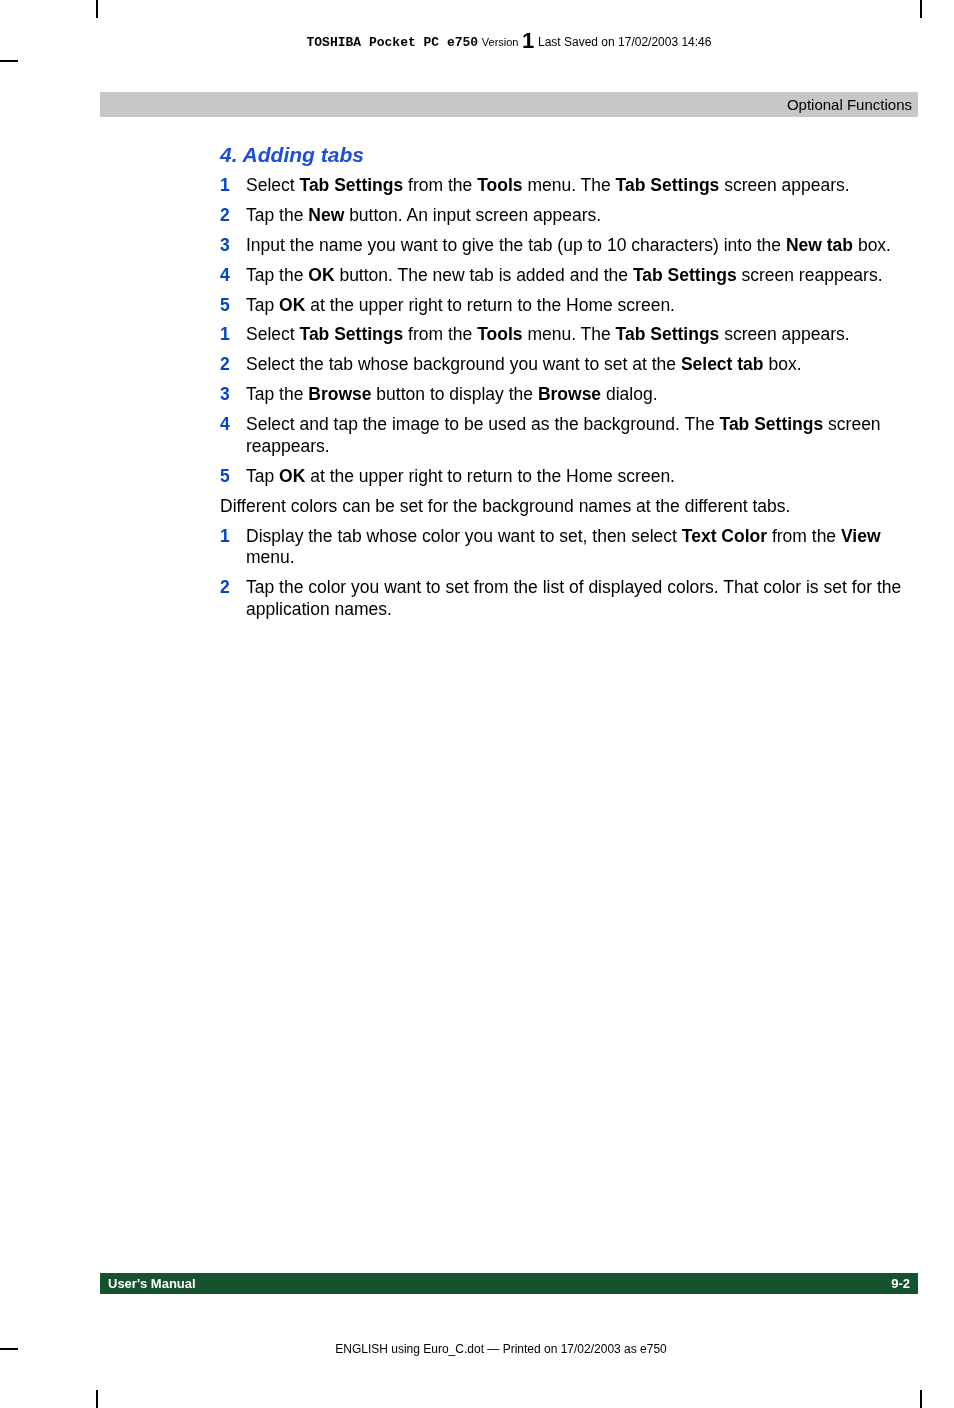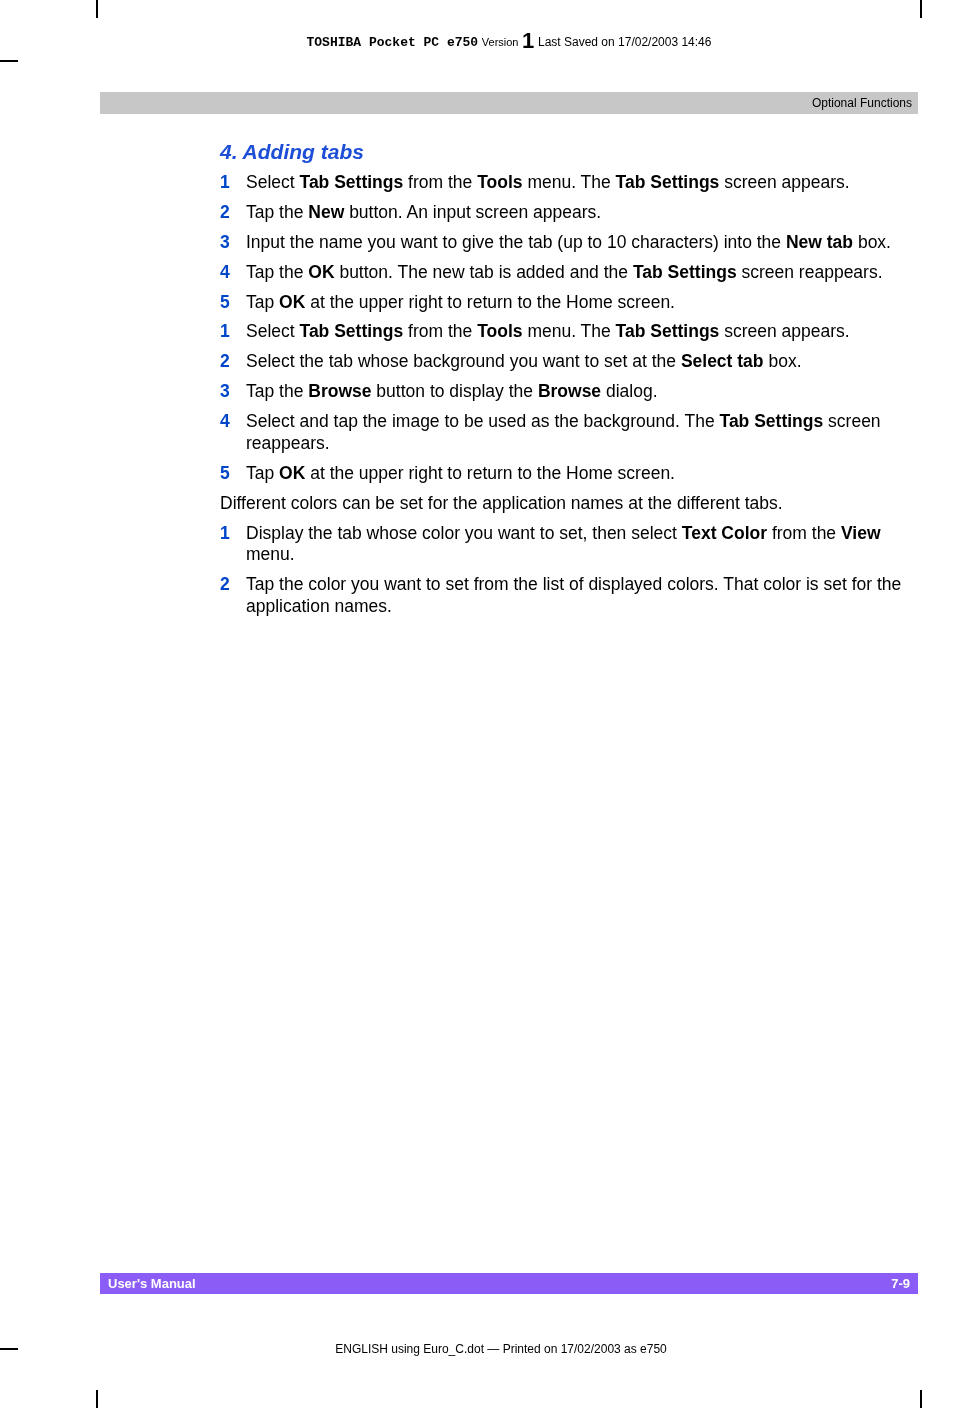--- a/index.html
+++ b/index.html
@@ -33,21 +33,21 @@
     margin-bottom: 40px;
   }
   .header-line .bold { font-weight: bold; font-family: Liberation Mono, monospace; }
   .header-line .ver { font-size: 11px; }
   .header-line .big1 { font-weight: bold; font-size: 22px; position: relative; top: 2px; }
   .header-line .saved { font-size: 12px; margin-top: 45px; }
 
   .gray-bar {
     background: #c7c7c7;
     color: #000;
-    font-size: 12px;
+    font-size: 15px;
     text-align: right;
     padding: 4px 6px 4px 0;
     margin-bottom: 26px;
   }
 
   .content { padding-left: 120px; padding-right: 10px; }
 
   .sect-title {
     color: #1d4ed8;
     font-style: italic;
@@ -79,21 +79,21 @@
     min-width: 26px;
     flex-shrink: 0;
   }
   ol.steps li .txt { flex: 1; }
   b { font-weight: bold; }
 
   .footer-bar {
     position: absolute;
     left: 0; right: 0;
     bottom: 92px;
-    background: #8b5cf6;
+    background: #14532d;
     color: #fff;
     font-size: 13px;
     padding: 3px 8px;
     display: flex;
     justify-content: space-between;
     font-weight: bold;
   }
 
   .print-line {
     position: absolute;
@@ -166,33 +166,33 @@
         </li>
         <li>
           <span class="num">4</span>
           <span class="txt">Select and tap the image to be used as the background. The <b>Tab Settings</b> screen reappears.</span>
         </li>
         <li>
           <span class="num">5</span>
           <span class="txt">Tap <b>OK</b> at the upper right to return to the Home screen.</span>
         </li>
       </ol>
-      <div class="body-text">Different colors can be set for the application names at the different tabs.</div>
+      <div class="body-text">Different colors can be set for the background names at the different tabs.</div>
       <ol class="steps">
         <li>
           <span class="num">1</span>
           <span class="txt">Display the tab whose color you want to set, then select <b>Text Color</b> from the <b>View</b> menu.</span>
         </li>
         <li>
           <span class="num">2</span>
           <span class="txt">Tap the color you want to set from the list of displayed colors. That color is set for the application names.</span>
         </li>
       </ol>
     </div>
 
   <div class="footer-bar">
     <span>User's Manual</span>
-    <span>7-9</span>
+    <span>9-2</span>
   </div>
 
   <div class="print-line">ENGLISH using Euro_C.dot — Printed on 17/02/2003 as e750</div>
 
 </div>
 
 </body></html>

